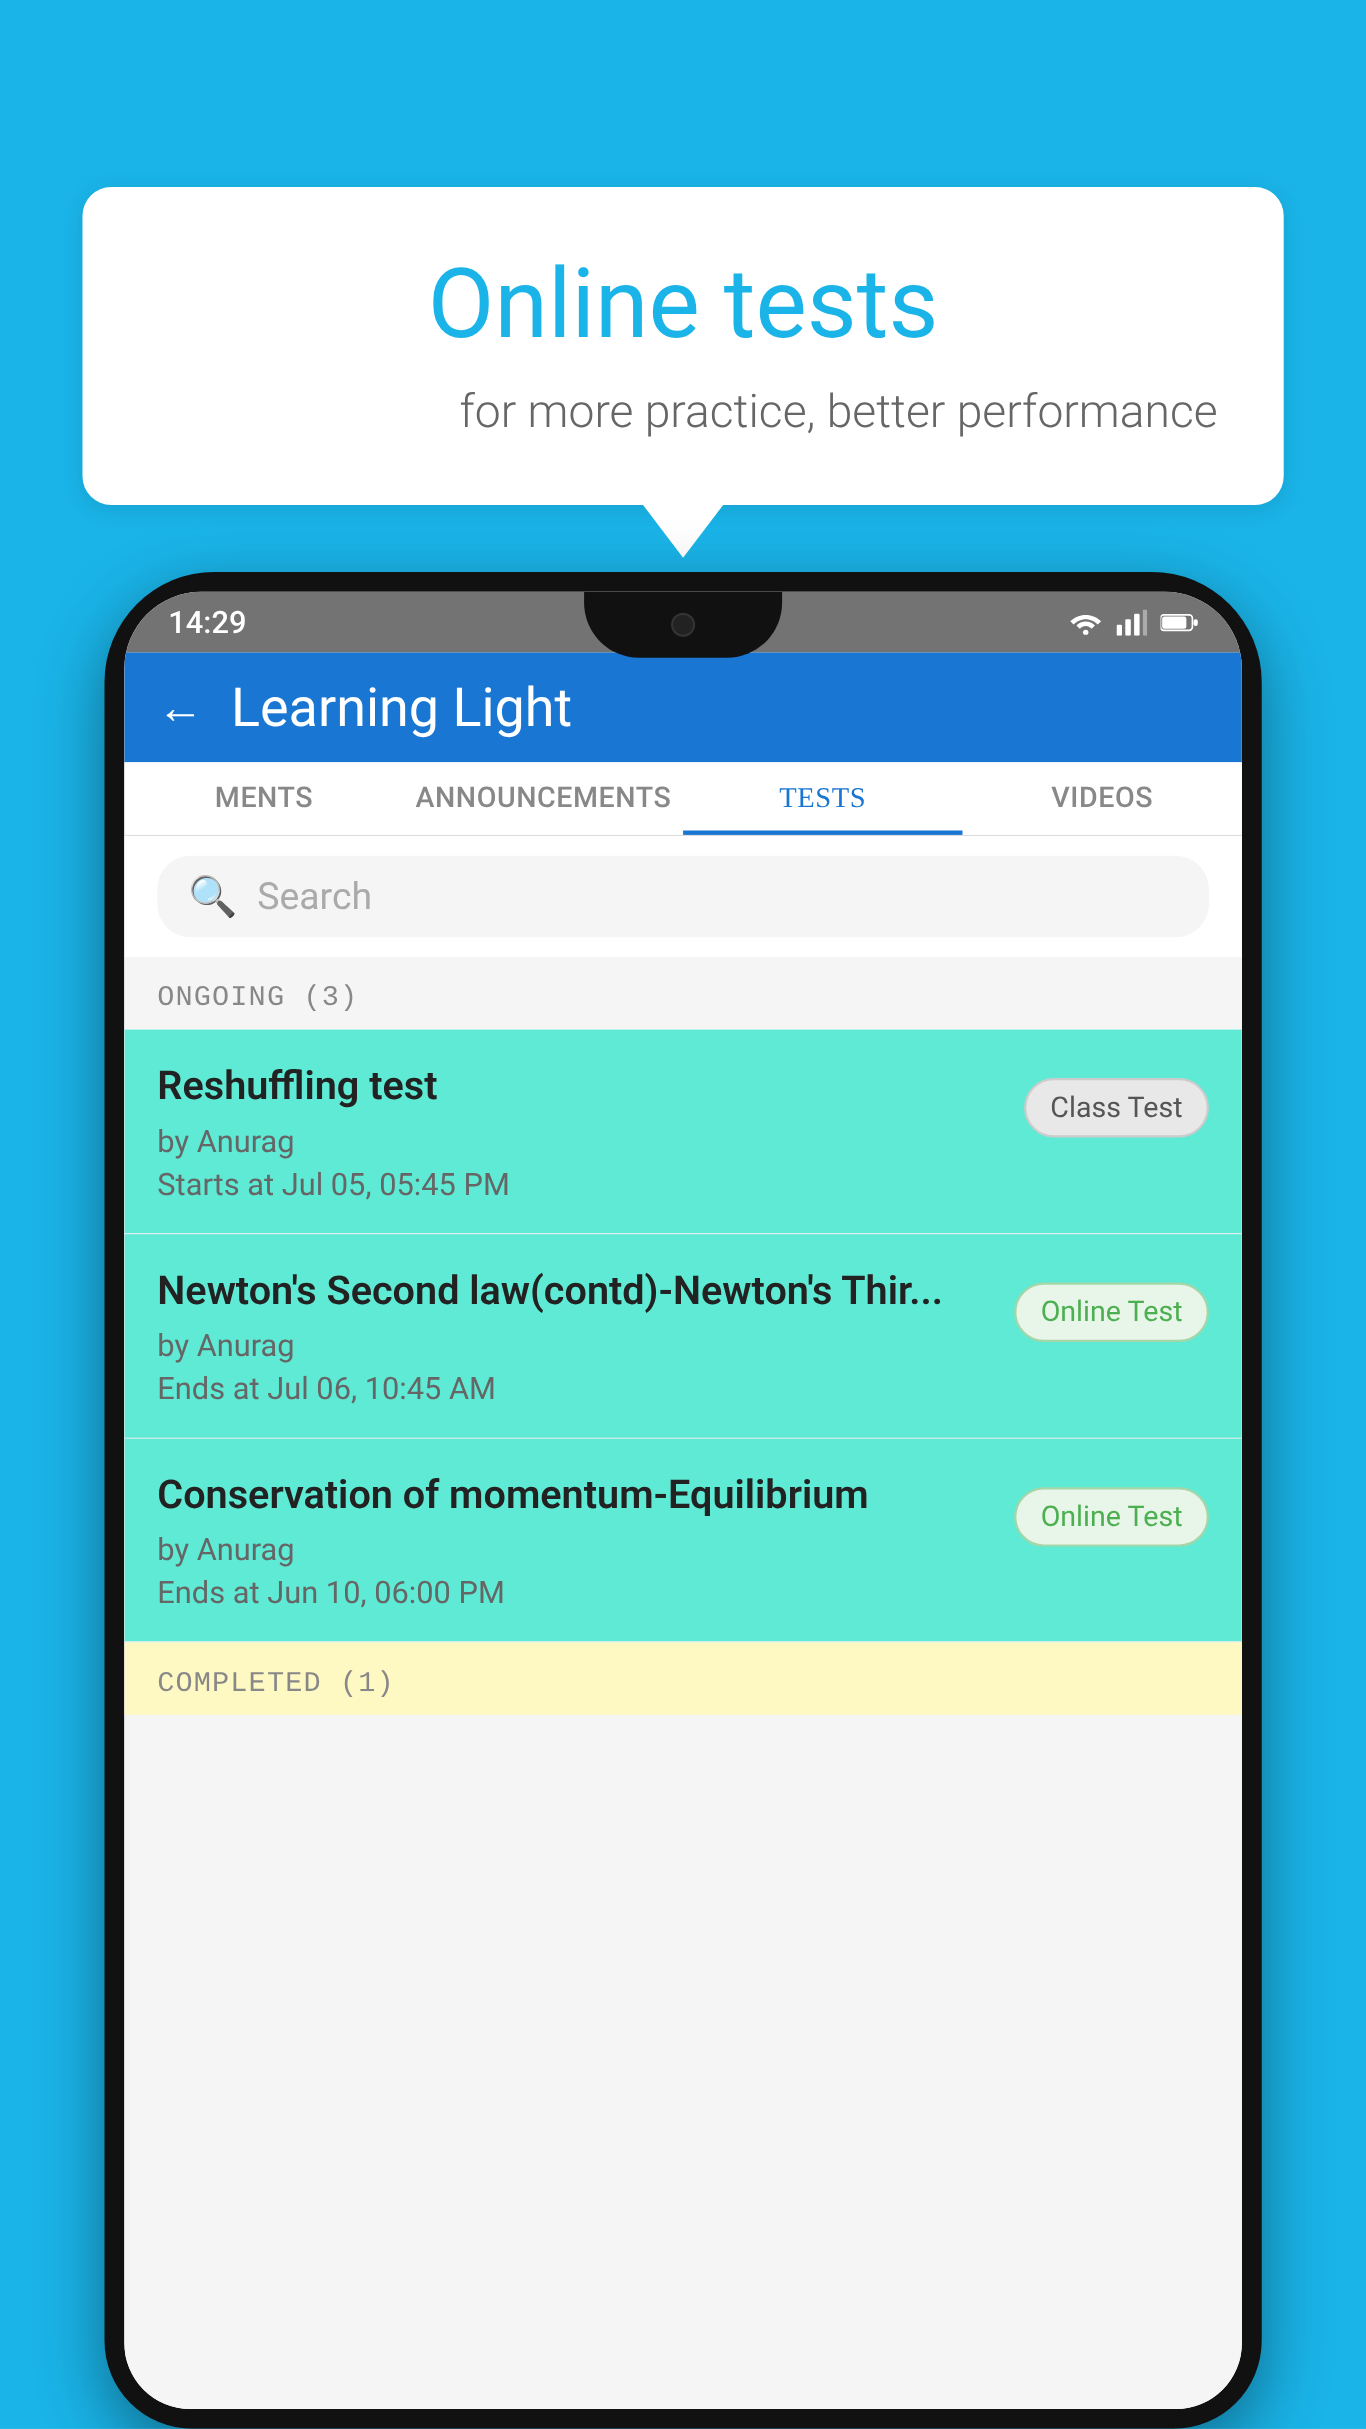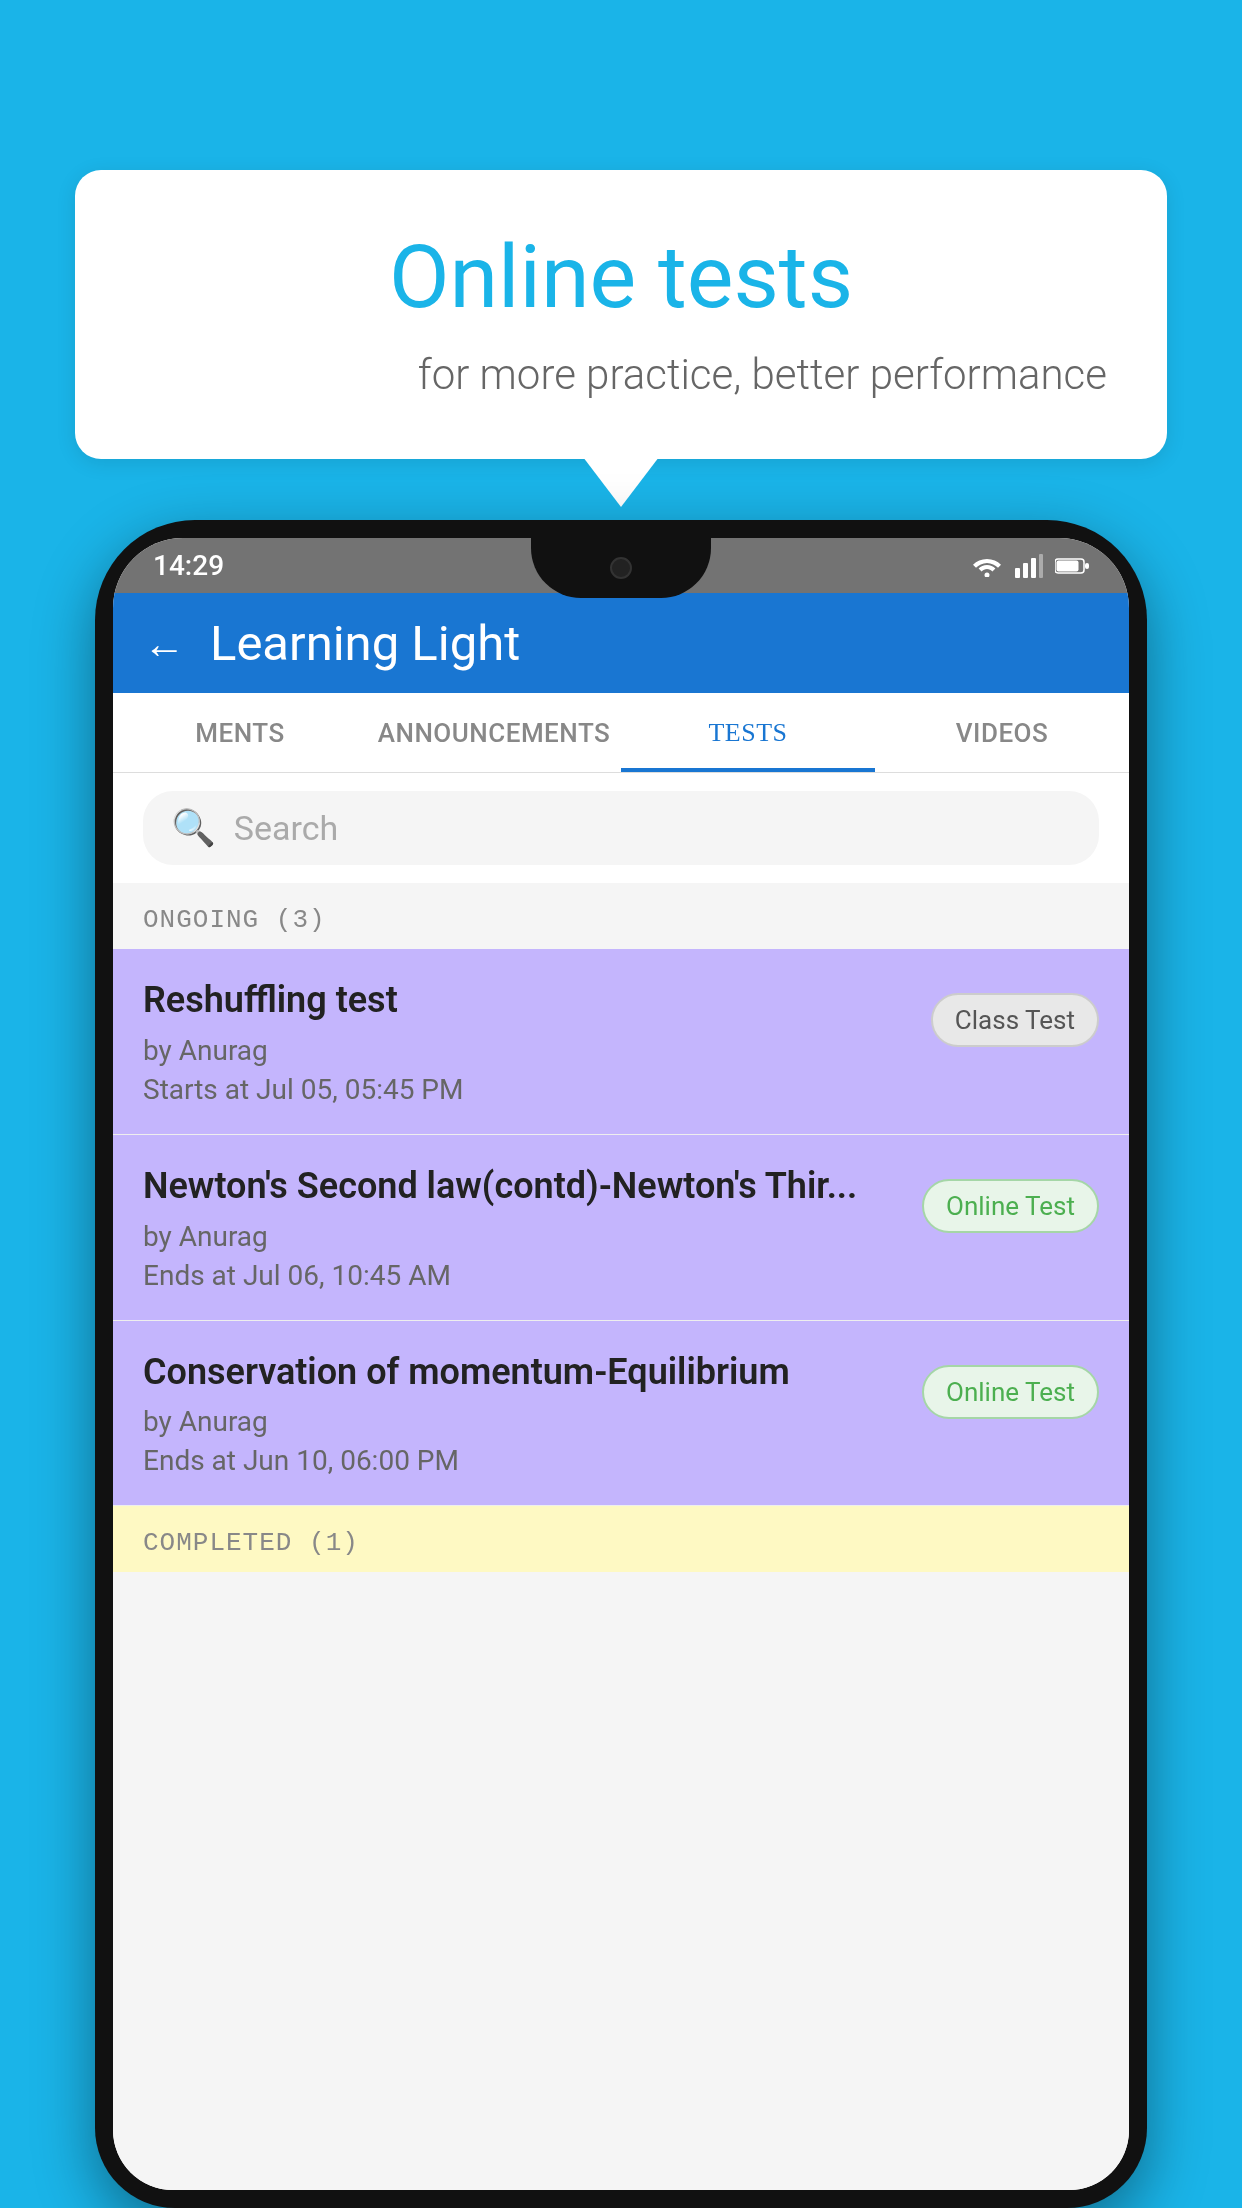--- a/index.html
+++ b/index.html
@@ -135,21 +135,21 @@
       font-size: 49px;
       font-weight: 400;
     }
 
     
     .tab-bar {
       background: white;
       display: flex;
       align-items: center;
       border-bottom: 1px solid #ddd;
-      height: 80px;
+      height: 67px;
     }
 
     .tab-item {
       flex: 1;
       height: 100%;
       display: flex;
       align-items: center;
       justify-content: center;
       font-size: 26px;
       color: #888;
@@ -217,21 +217,21 @@
     .test-list {
       background: white;
     }
 
     .test-item {
       padding: 28px 30px 28px 30px;
       border-bottom: 1px solid #eee;
       display: flex;
       align-items: flex-start;
       justify-content: space-between;
-      background: #c4b5fd;
+      background: #5eead4;
     }
 
     .test-info {
       flex: 1;
       margin-right: 20px;
     }
 
     .test-name {
       font-size: 36px;
       font-weight: 600;

